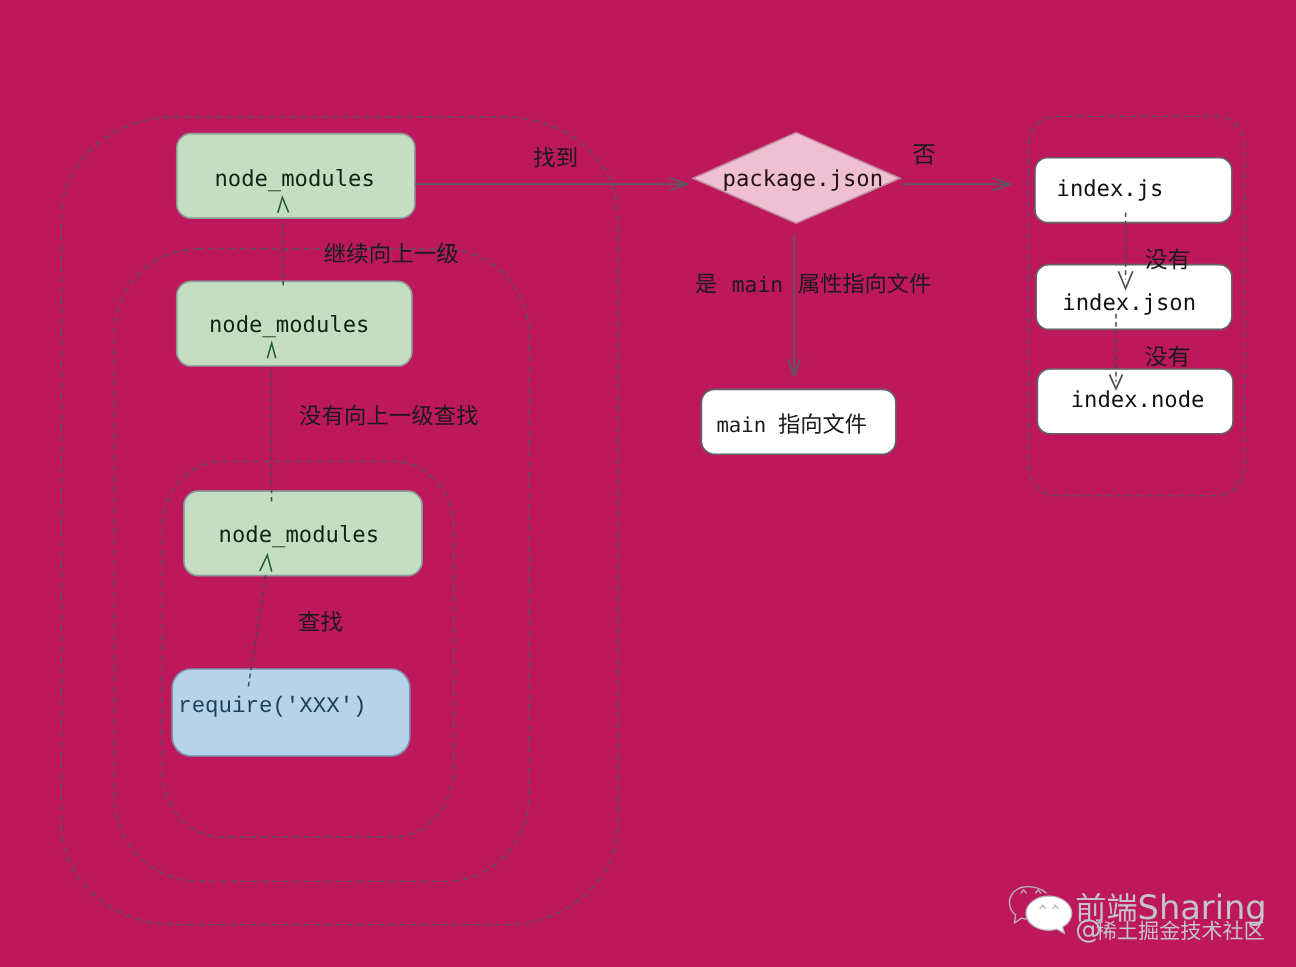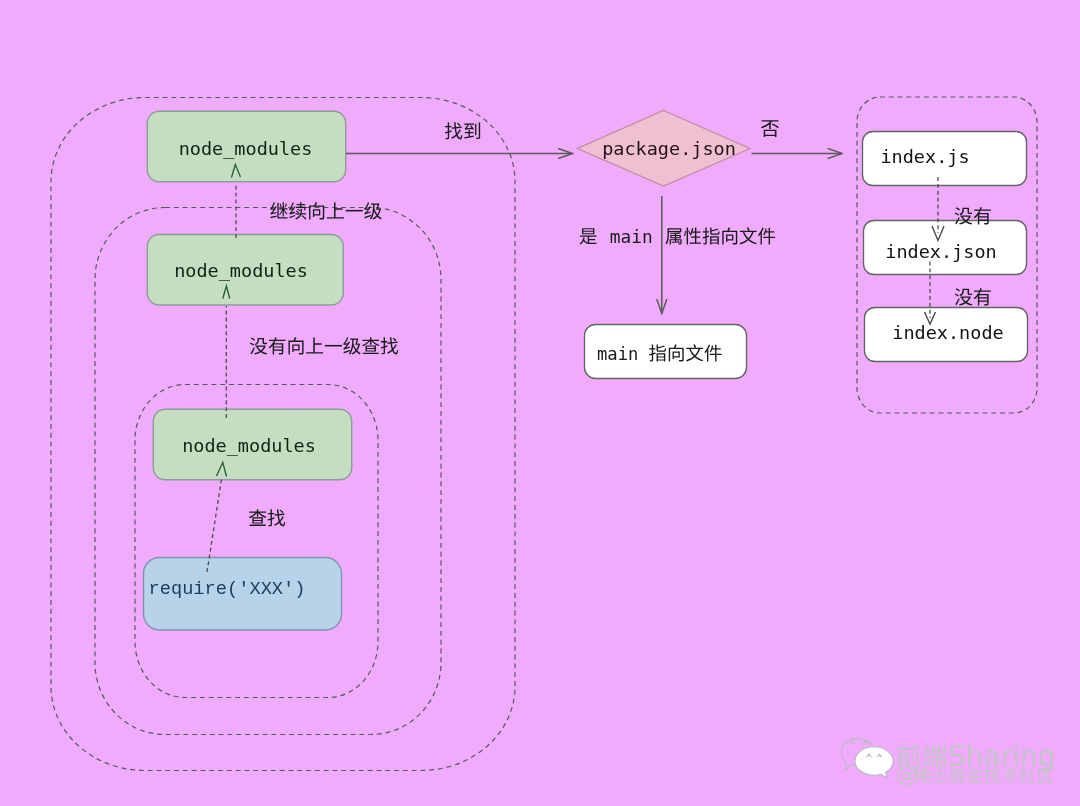--- a/index.html
+++ b/index.html
@@ -1,18 +1,18 @@
 <!DOCTYPE html>
 <html><head>
 <meta charset="utf-8">
 <title>Node require resolution flowchart</title>
 <style>
   html,body{margin:0;padding:0;background:#ffffff;}
   body{width:1080px;height:806px;overflow:hidden;font-family:"DejaVu Sans",sans-serif;}
-  #stage{position:relative;width:1080px;height:806px;background:#f0abfc;text-align:right;}
+  #stage{position:relative;width:1080px;height:806px;background:#be185d;text-align:right;}
   svg#diagram{display:block;}
   .dashbox{fill:none;stroke:#585858;stroke-width:1.2;stroke-dasharray:4.9 3.9;}
   .greenbox{fill:#c5ddc1;stroke:#8a9e97;stroke-width:1.4;}
   .bluebox{fill:#b6d3ea;stroke:#7f94ad;stroke-width:1.4;}
   .plainbox{fill:#ffffff;stroke:#636363;stroke-width:1.35;}
   .diamond{fill:#eec0d1;stroke:#c08c9f;stroke-width:1.3;}
   .dashline path,.dashline2 path{fill:none;stroke:#4a4a4a;stroke-width:1.25;stroke-dasharray:3.9 3.0;}
   .dashline-arrow path{fill:none;stroke:#235c36;stroke-width:1.3;stroke-linejoin:miter;}
   .dashline-arrow2 path{fill:none;stroke:#4a4a4a;stroke-width:1.4;}
   .solidline{fill:none;stroke:#5a5a5a;stroke-width:1.5;}

